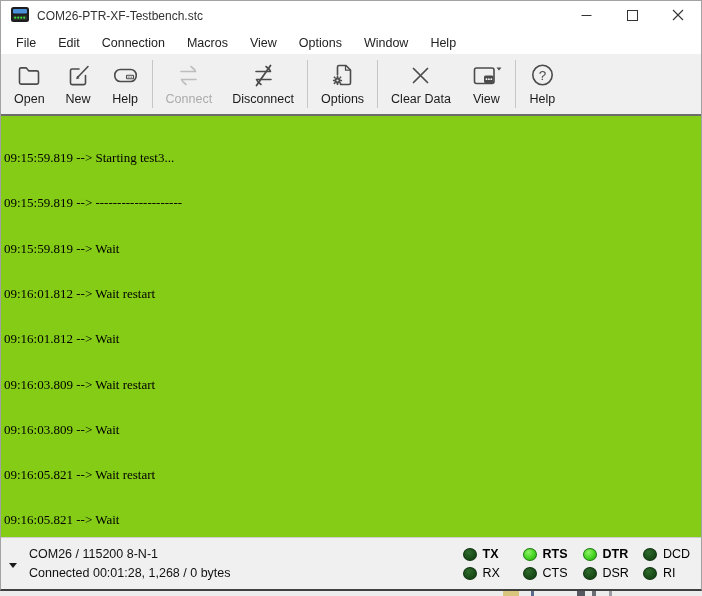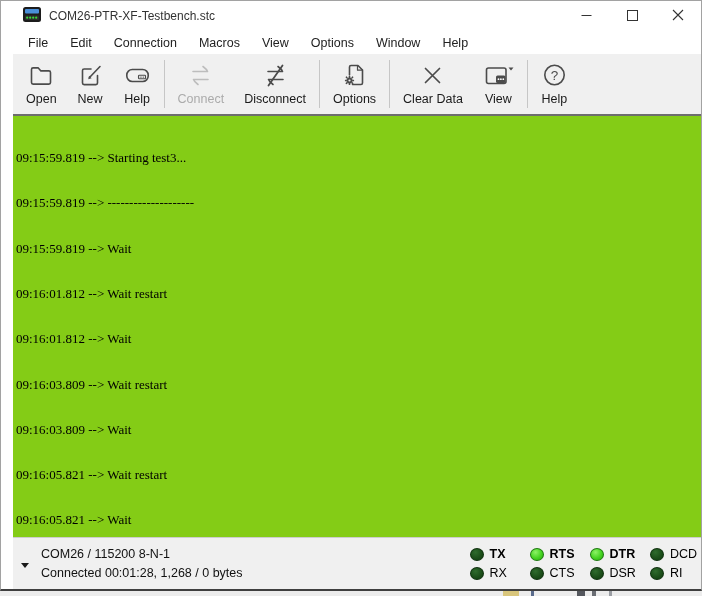--- a/index.html
+++ b/index.html
@@ -1,21 +1,21 @@
 <!DOCTYPE html>
 <html><head>
 <meta charset="utf-8">
 <style>
   * { margin:0; padding:0; box-sizing:border-box; }
   html,body { width:702px; height:596px; background:#e9e9e9; font-family:"Liberation Sans",sans-serif; overflow:hidden; }
 
   .window {
     width:702px; height:591px; background:#ffffff;
     border:1px solid #a2a2a2; border-bottom:2px solid #3f3f3f;
-    display:flex; flex-direction:column;padding-left:12px;
+    display:flex; flex-direction:column;
   }
 
   
   .titlebar { height:30px; flex:0 0 30px; display:flex; align-items:center; background:#ffffff; }
   .app-icon { margin-left:10px; flex:0 0 auto; }
   .title-text { margin-left:8px; font-size:12px; color:#333; white-space:nowrap; }
   .caption-buttons { margin-left:auto; display:flex; height:100%; }
   .caption-btn { width:46px; height:100%; display:flex; align-items:center; justify-content:center; }
 
   
@@ -50,21 +50,21 @@
     height:52px; flex:0 0 52px; background:#f0f0f0; border-top:1px solid #cdcdcd;
     display:flex; align-items:center; position:relative;
   }
   .status-expander {
     position:absolute; left:8px; top:25px; width:0; height:0;
     border-left:4.5px solid transparent; border-right:4.5px solid transparent;
     border-top:5px solid #1a1a1a;
   }
   .status-text { margin-left:28px; font-size:12.5px; color:#111; line-height:19px; }
   .led-grid {
-    margin-left:auto; margin-right:4px;
+    margin-left:auto; margin-right:11px;
     display:grid; grid-template-columns:repeat(4,auto); grid-auto-rows:19px;
     column-gap:14px; align-items:center;
   }
   .led-cell { display:flex; align-items:center; min-width:46px; }
   .led {
     width:14px; height:13px; border-radius:50%; margin-right:6px;
     background:radial-gradient(circle at 38% 30%, #2f6b2d 0%, #1c4f1a 55%, #123a11 100%);
     border:1px solid #0e300d;
   }
   .led.on {

